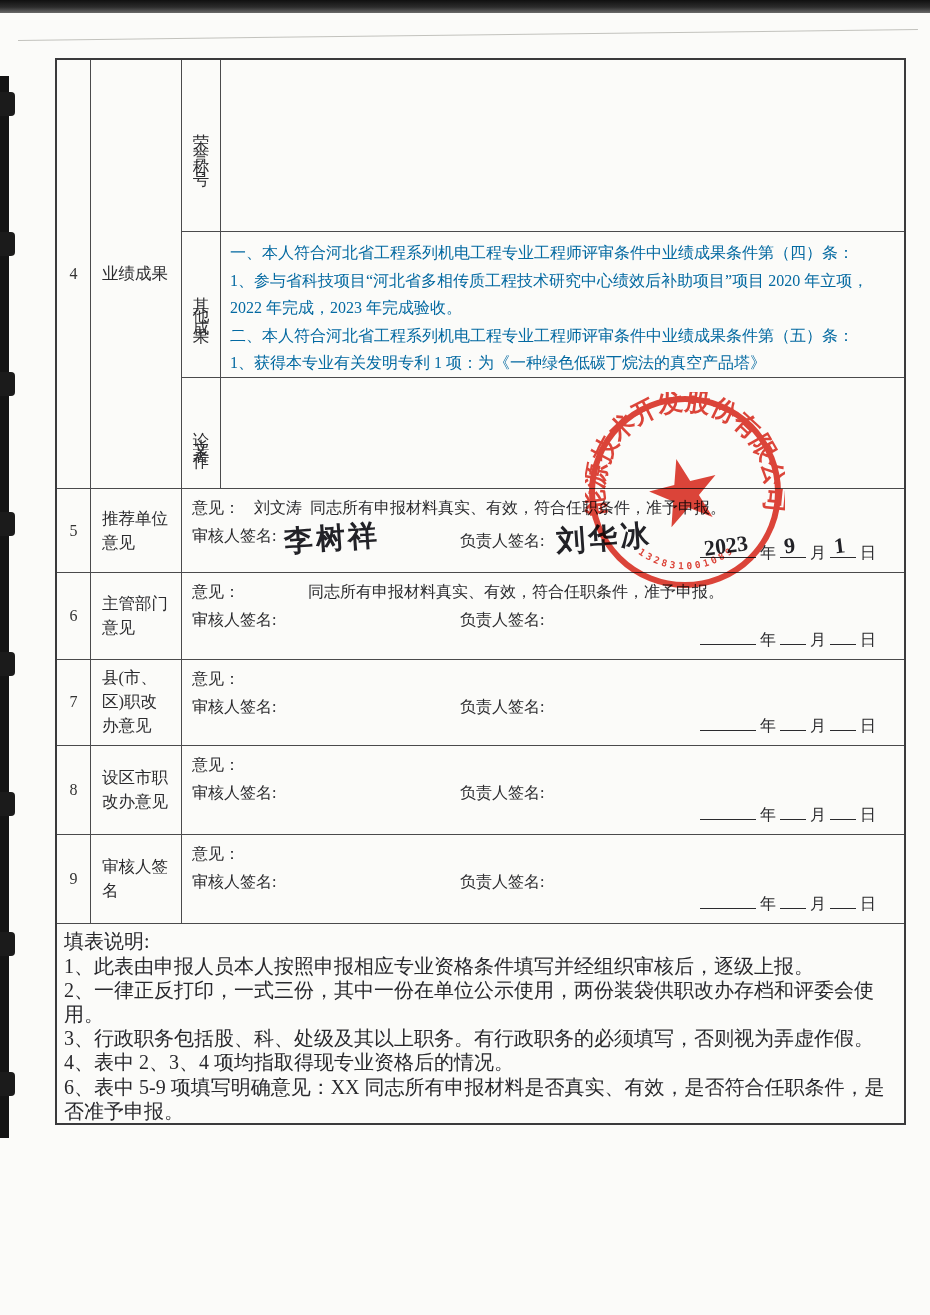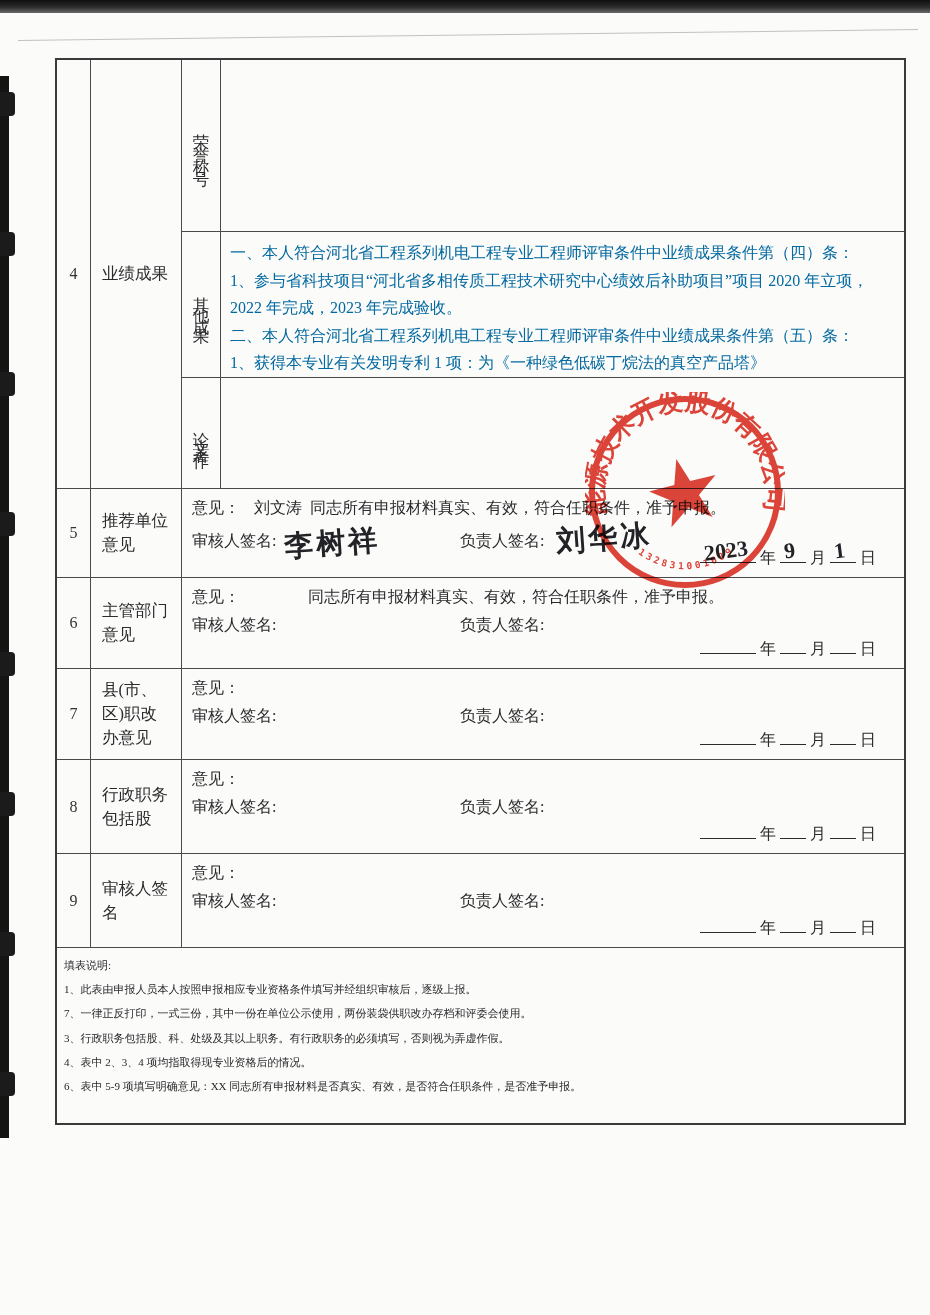--- a/index.html
+++ b/index.html
@@ -36,32 +36,32 @@
   .srow.s-other .c-sublabel .v { letter-spacing:11px; }
   .srow.s-papers .c-sublabel .v { letter-spacing:7px; }
   .c-content { flex:1; position:relative; }
   .other-text { padding:7px 8px 0 9px; font-size:16px; line-height:27.5px; color:#0369a1; }
 
   
   .op-content { flex:1; position:relative; padding:7px 10px 0 10px; font-size:16px; }
   .op-line1 { line-height:24px; }
   .op-name { margin:0 8px 0 14px;text-align:center; }
   .op-name:empty { margin:0 34px; }
-  .sig-line { display:flex; line-height:26px; margin-top:3px;align-items:flex-end; }
+  .sig-line { display:flex; line-height:26px; margin-top:3px; }
   .sig-left { width:268px; display:flex; }
   .hand { font-weight:bold; color:#222227; letter-spacing:3px; }
   .sig-hand { display:inline-block; font-size:29px; transform:rotate(-4deg) translateY(2px); margin-left:8px; white-space:nowrap; }
   .date-line { position:absolute; right:28px; bottom:8px; font-size:16px; white-space:nowrap; }
   .blank { display:inline-block; border-bottom:1px solid #2b2b2e; height:17px; vertical-align:baseline; position:relative; }
   .blank.y { width:56px; } .blank.m { width:26px; } .blank.d { width:26px; }
   .hand-date { position:absolute; font-size:22px; font-weight:bold; color:#222227; bottom:-2px; left:4px;
     transform:rotate(-7deg); white-space:nowrap; }
 
   
-  .notes { flex:1; padding:5px 10px 0 7px; font-size:11px; line-height:24.2px; color:#28282c; }
+  .notes { flex:1; padding:5px 10px 0 7px; font-size:20px; line-height:24.2px; color:#28282c; }
   .notes .b { font-weight:normal; }
 
   
   .stamp { position:absolute; left:585px; top:392px; width:200px; height:200px;
     mix-blend-mode:multiply; opacity:0.92; pointer-events:none; }
 </style>
 </head>
 <body>
 
 <div class="page">
@@ -192,21 +192,21 @@
           <span>月</span>
           <span class="blank d"></span>
           <span>日</span>
         </div>
       </div>
     </div>
 
     <div class="trow" style="height:94px">
       <div class="c-num">8</div>
       <div class="c-label">
-        <div class="lbl">行政职务包括股</div>
+        <div class="lbl">设区市职改办意见</div>
       </div>
       <div class="op-content">
         <div class="op-line1">
           <span>意见：</span>
         </div>
         <div class="sig-line">
           <div class="sig-left">
               <span>审核人签名:</span>
             </div>
           <div><span>负责人签名:</span></div>
@@ -245,21 +245,21 @@
           <span class="blank d"></span>
           <span>日</span>
         </div>
       </div>
     </div>
 
     <div class="trow notes">
       <div>
         <div>填表说明:</div>
         <div>1、此表由申报人员本人按照申报相应专业资格条件填写并经组织审核后，逐级上报。</div>
-        <div><span>7、一律正反打印，一式三份，其中</span><span class="b">一份在单位公示使用，两份装袋</span><span>供职改办存档和评委会使用。</span></div>
+        <div><span>2、一律正反打印，一式三份，其中</span><span class="b">一份在单位公示使用，两份装袋</span><span>供职改办存档和评委会使用。</span></div>
         <div>3、行政职务包括股、科、处级及其以上职务。有行政职务的必须填写，否则视为弄虚作假。</div>
         <div><span>4、表中 2、3、4 项均指</span><span class="b">取得现专业资格后</span><span>的情况。</span></div>
         <div>6、表中 5-9 项填写明确意见：XX 同志所有申报材料是否真实、有效，是否符合任职条件，是否准予申报。</div>
       </div>
     </div>
 
   </div>
 
   <svg class="stamp" viewBox="0 0 200 200">
     <circle cx="100" cy="100" r="93" fill="none" stroke="#dd3529" stroke-width="6"></circle>

